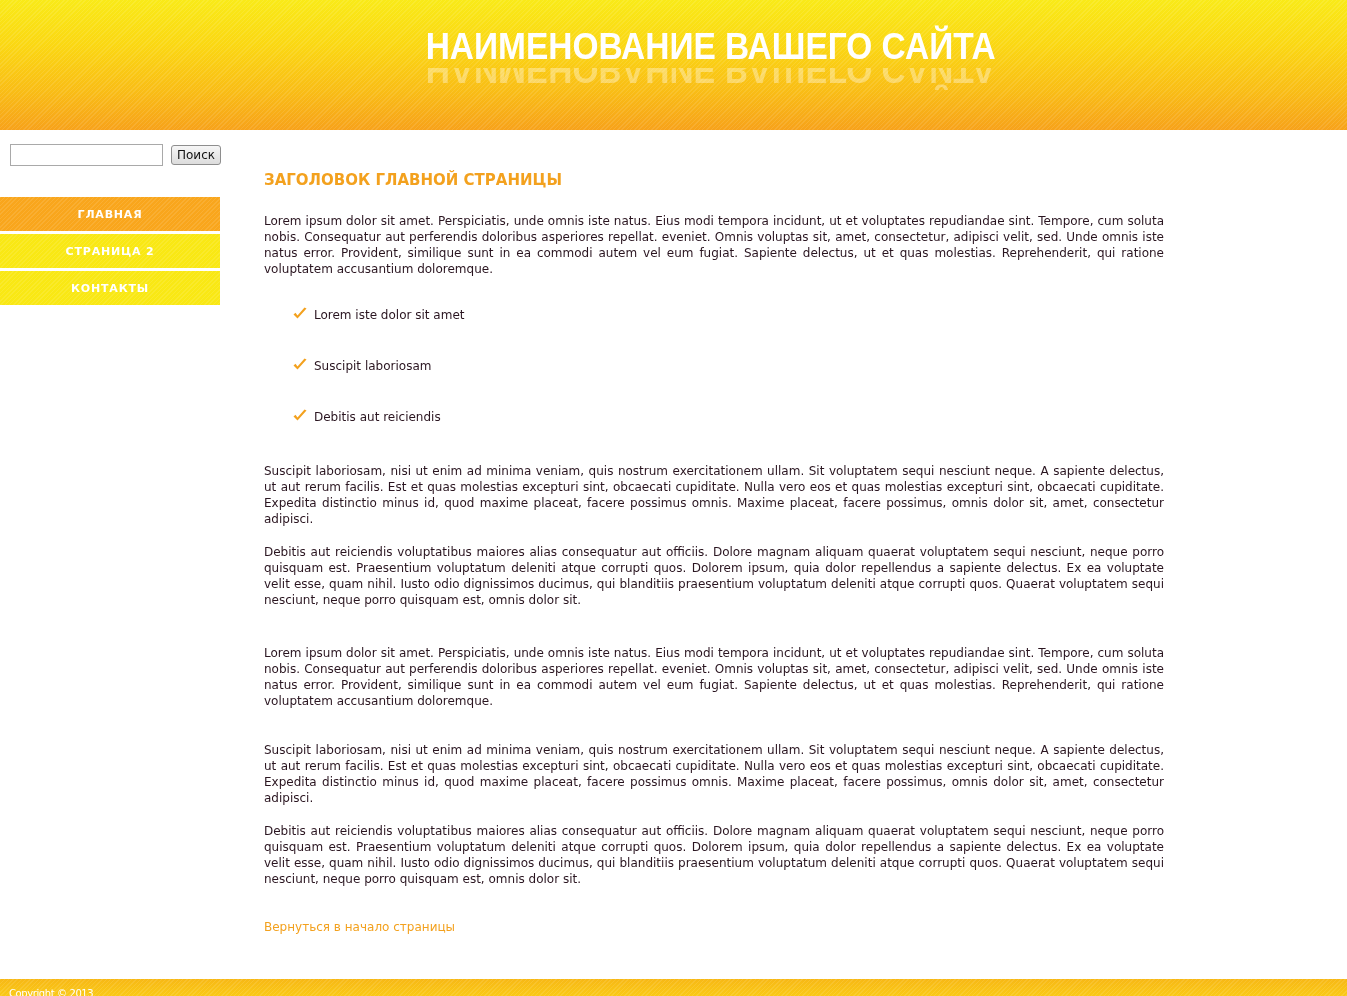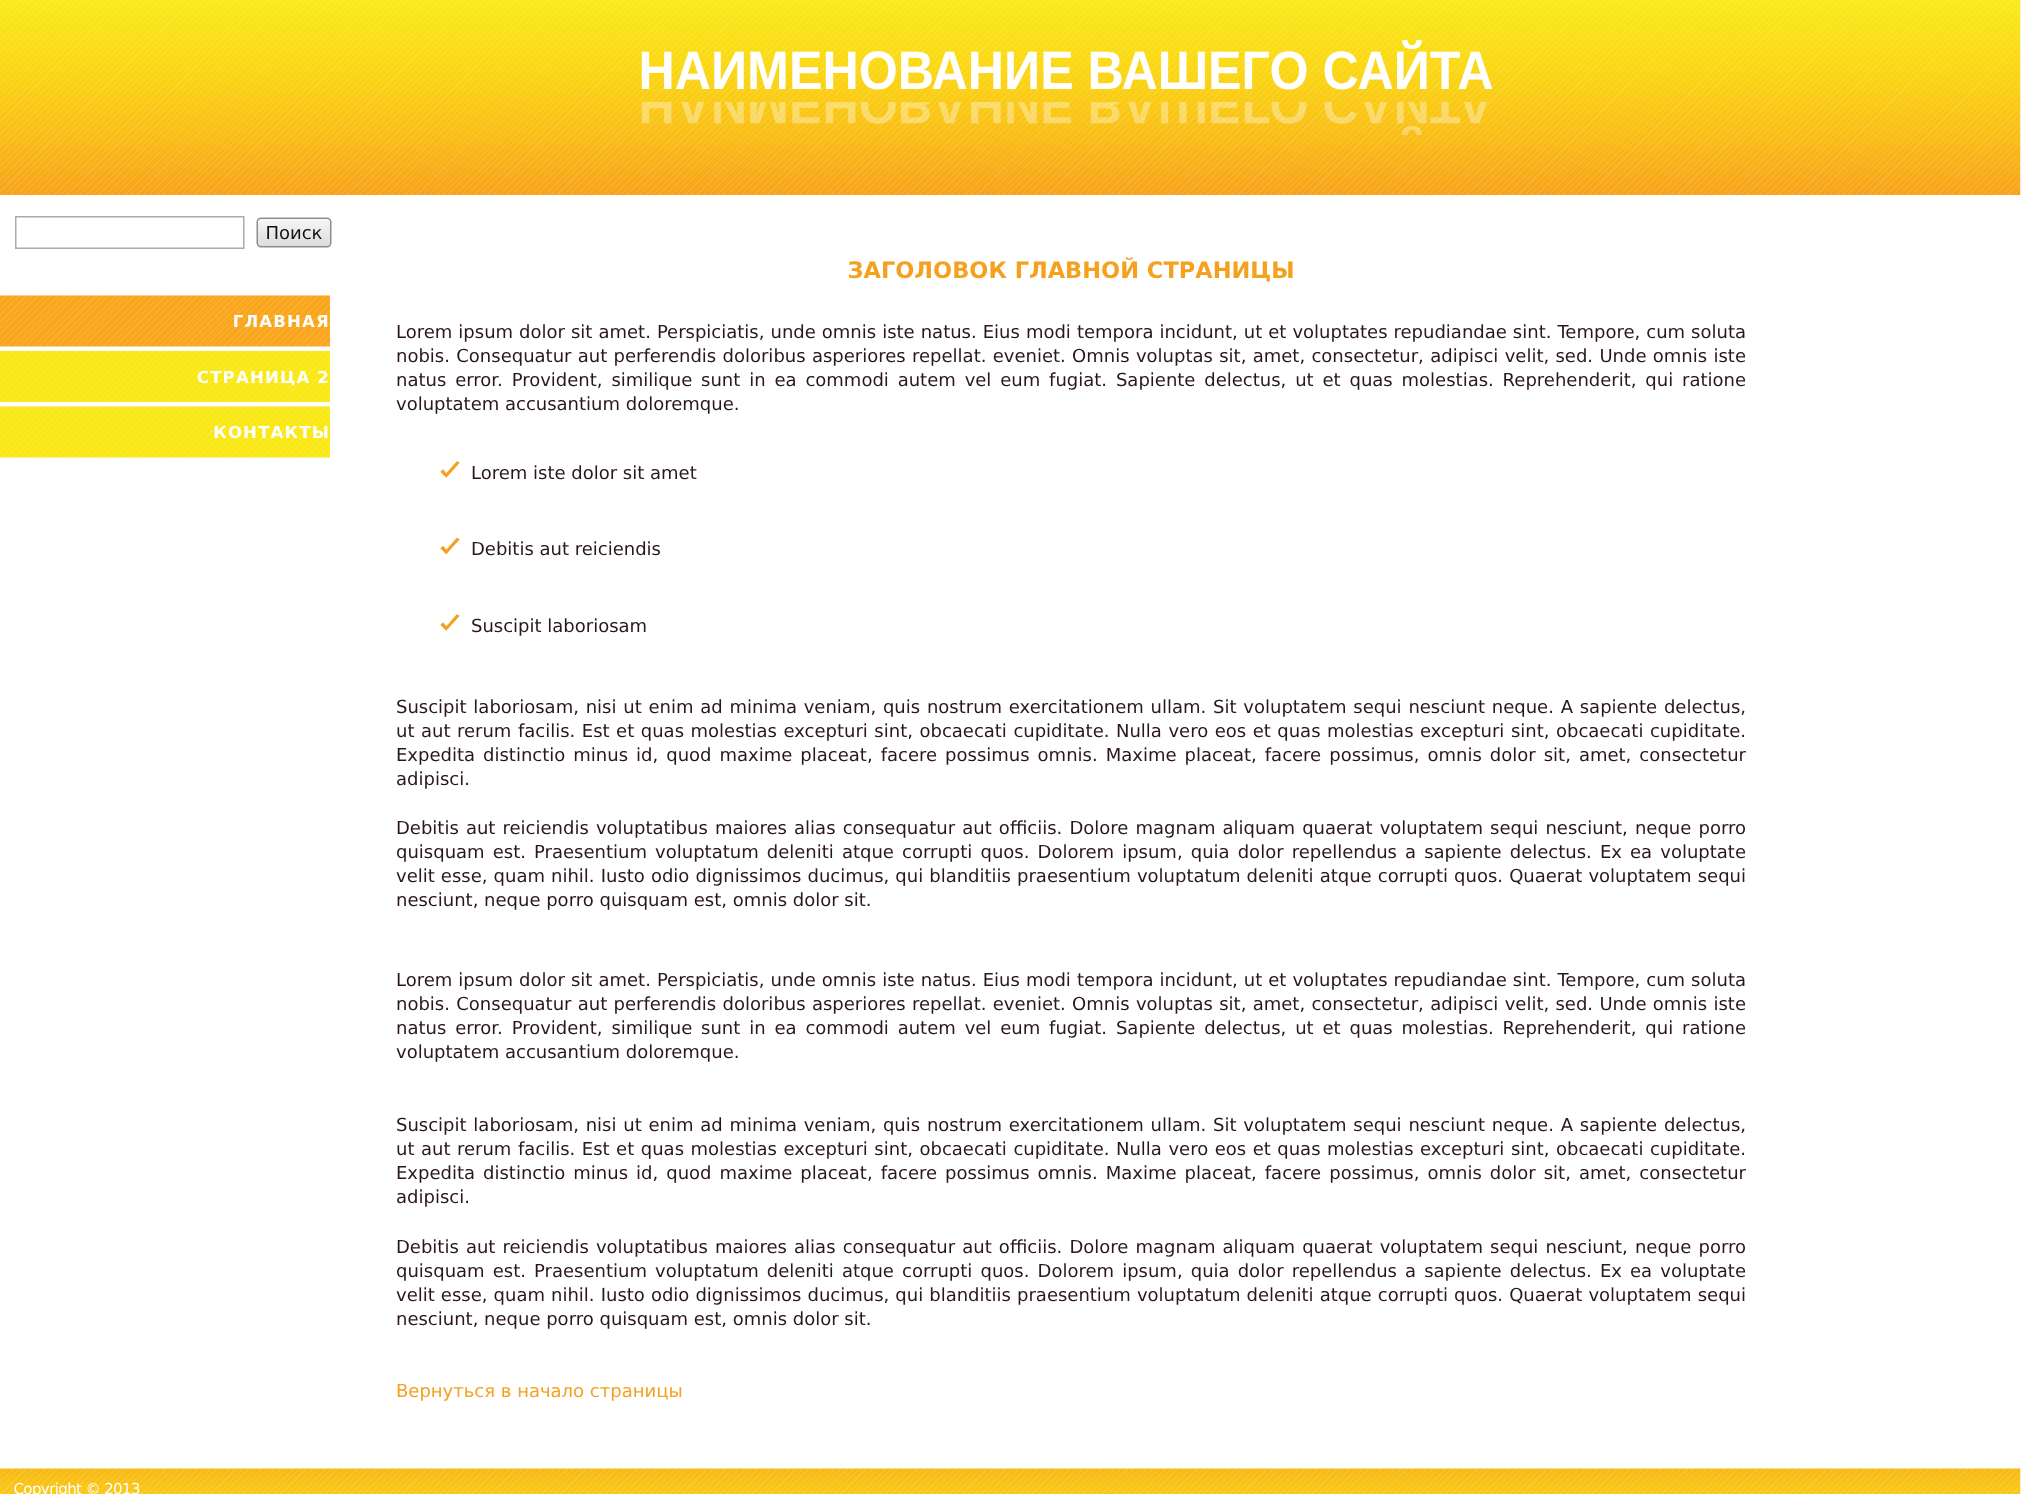--- a/index.html
+++ b/index.html
@@ -42,37 +42,37 @@
       border: 1px solid #8e8e8e; border-radius: 3px;
       background: linear-gradient(to bottom, #f6f6f6, #dcdcdc);
       font-family: "DejaVu Sans", sans-serif; font-size: 12px; color: #111;
       display: flex; align-items: center; justify-content: center; text-align: right;
     }
 
     
     .nav { position: absolute; left: 0; top: 197px; width: 220px; }
     .nav-item {
       position: relative; height: 34px; margin-bottom: 3px;
-      display: flex; align-items: center; justify-content: flex-end;
+      display: flex; align-items: center; justify-content: center;
       font-family: "DejaVu Sans", sans-serif; font-weight: bold; font-size: 11px;
       letter-spacing: 0.8px; color: #ffffff; text-transform: uppercase; overflow: hidden;
     }
     .nav-item.active { background: #f9a61c; }
     .nav-item.normal { background: #f9e814; }
     .nav-item.hover { background: #f9e814; color: #f3a51c; }
     .nav-item .stripes { position: absolute; inset: 0; }
     .nav-item span { position: relative; z-index: 2; }
     .page-curl {
       position: absolute; right: 0; top: 0; width: 26px; height: 34px; z-index: 3;
     }
 
     
     .main { position: absolute; left: 264px; top: 170px; width: 900px; }
     .page-heading {
-      text-align: center; font-family: "DejaVu Sans", sans-serif; font-weight: bold;
+      text-align: left; font-family: "DejaVu Sans", sans-serif; font-weight: bold;
       font-size: 15px; color: #f3a11e; margin-left: 0px; height: 22px; line-height: 20px;
       padding-left: 0px;
     }
     .para {
       font-family: "DejaVu Sans", sans-serif; font-size: 12px; line-height: 16px;
       color: #2a1520; text-align: justify; position: absolute; left: 0; width: 900px;
     }
     .check-list { position: absolute; left: 28px; top: 138px; list-style: none; }
     .check-item {
       position: relative; height: 51px; display: flex; align-items: flex-start;
@@ -135,27 +135,27 @@
     <li class="check-item">
       <svg class="check-icon" viewBox="0 0 16 16">
         <path d="M1.5,8.5 L5.5,12.5 L14.5,2.5 L12.5,1.5 L5.5,9.5 L3.5,6.8 Z" fill="#f3a11e"></path>
       </svg>
       <span>Lorem iste dolor sit amet</span>
     </li>
     <li class="check-item">
       <svg class="check-icon" viewBox="0 0 16 16">
         <path d="M1.5,8.5 L5.5,12.5 L14.5,2.5 L12.5,1.5 L5.5,9.5 L3.5,6.8 Z" fill="#f3a11e"></path>
       </svg>
-      <span>Debitis aut reiciendis</span>
+      <span>Suscipit laboriosam</span>
     </li>
     <li class="check-item">
       <svg class="check-icon" viewBox="0 0 16 16">
         <path d="M1.5,8.5 L5.5,12.5 L14.5,2.5 L12.5,1.5 L5.5,9.5 L3.5,6.8 Z" fill="#f3a11e"></path>
       </svg>
-      <span>Suscipit laboriosam</span>
+      <span>Debitis aut reiciendis</span>
     </li>
   </ul>
 
   <p class="para" style="top:293px;">Suscipit laboriosam, nisi ut enim ad minima veniam, quis nostrum exercitationem ullam. Sit voluptatem sequi nesciunt neque. A sapiente delectus, ut aut rerum facilis. Est et quas molestias excepturi sint, obcaecati cupiditate. Nulla vero eos et quas molestias excepturi sint, obcaecati cupiditate. Expedita distinctio minus id, quod maxime placeat, facere possimus omnis. Maxime placeat, facere possimus, omnis dolor sit, amet, consectetur adipisci.</p>
   <p class="para" style="top:374px;">Debitis aut reiciendis voluptatibus maiores alias consequatur aut officiis. Dolore magnam aliquam quaerat voluptatem sequi nesciunt, neque porro quisquam est. Praesentium voluptatum deleniti atque corrupti quos. Dolorem ipsum, quia dolor repellendus a sapiente delectus. Ex ea voluptate velit esse, quam nihil. Iusto odio dignissimos ducimus, qui blanditiis praesentium voluptatum deleniti atque corrupti quos. Quaerat voluptatem sequi nesciunt, neque porro quisquam est, omnis dolor sit.</p>
   <p class="para" style="top:475px;">Lorem ipsum dolor sit amet. Perspiciatis, unde omnis iste natus. Eius modi tempora incidunt, ut et voluptates repudiandae sint. Tempore, cum soluta nobis. Consequatur aut perferendis doloribus asperiores repellat. eveniet. Omnis voluptas sit, amet, consectetur, adipisci velit, sed. Unde omnis iste natus error. Provident, similique sunt in ea commodi autem vel eum fugiat. Sapiente delectus, ut et quas molestias. Reprehenderit, qui ratione voluptatem accusantium doloremque.</p>
   <p class="para" style="top:572px;">Suscipit laboriosam, nisi ut enim ad minima veniam, quis nostrum exercitationem ullam. Sit voluptatem sequi nesciunt neque. A sapiente delectus, ut aut rerum facilis. Est et quas molestias excepturi sint, obcaecati cupiditate. Nulla vero eos et quas molestias excepturi sint, obcaecati cupiditate. Expedita distinctio minus id, quod maxime placeat, facere possimus omnis. Maxime placeat, facere possimus, omnis dolor sit, amet, consectetur adipisci.</p>
   <p class="para" style="top:653px;">Debitis aut reiciendis voluptatibus maiores alias consequatur aut officiis. Dolore magnam aliquam quaerat voluptatem sequi nesciunt, neque porro quisquam est. Praesentium voluptatum deleniti atque corrupti quos. Dolorem ipsum, quia dolor repellendus a sapiente delectus. Ex ea voluptate velit esse, quam nihil. Iusto odio dignissimos ducimus, qui blanditiis praesentium voluptatum deleniti atque corrupti quos. Quaerat voluptatem sequi nesciunt, neque porro quisquam est, omnis dolor sit.</p>
 
   <a class="back-link" href="#">Вернуться в начало страницы</a>

